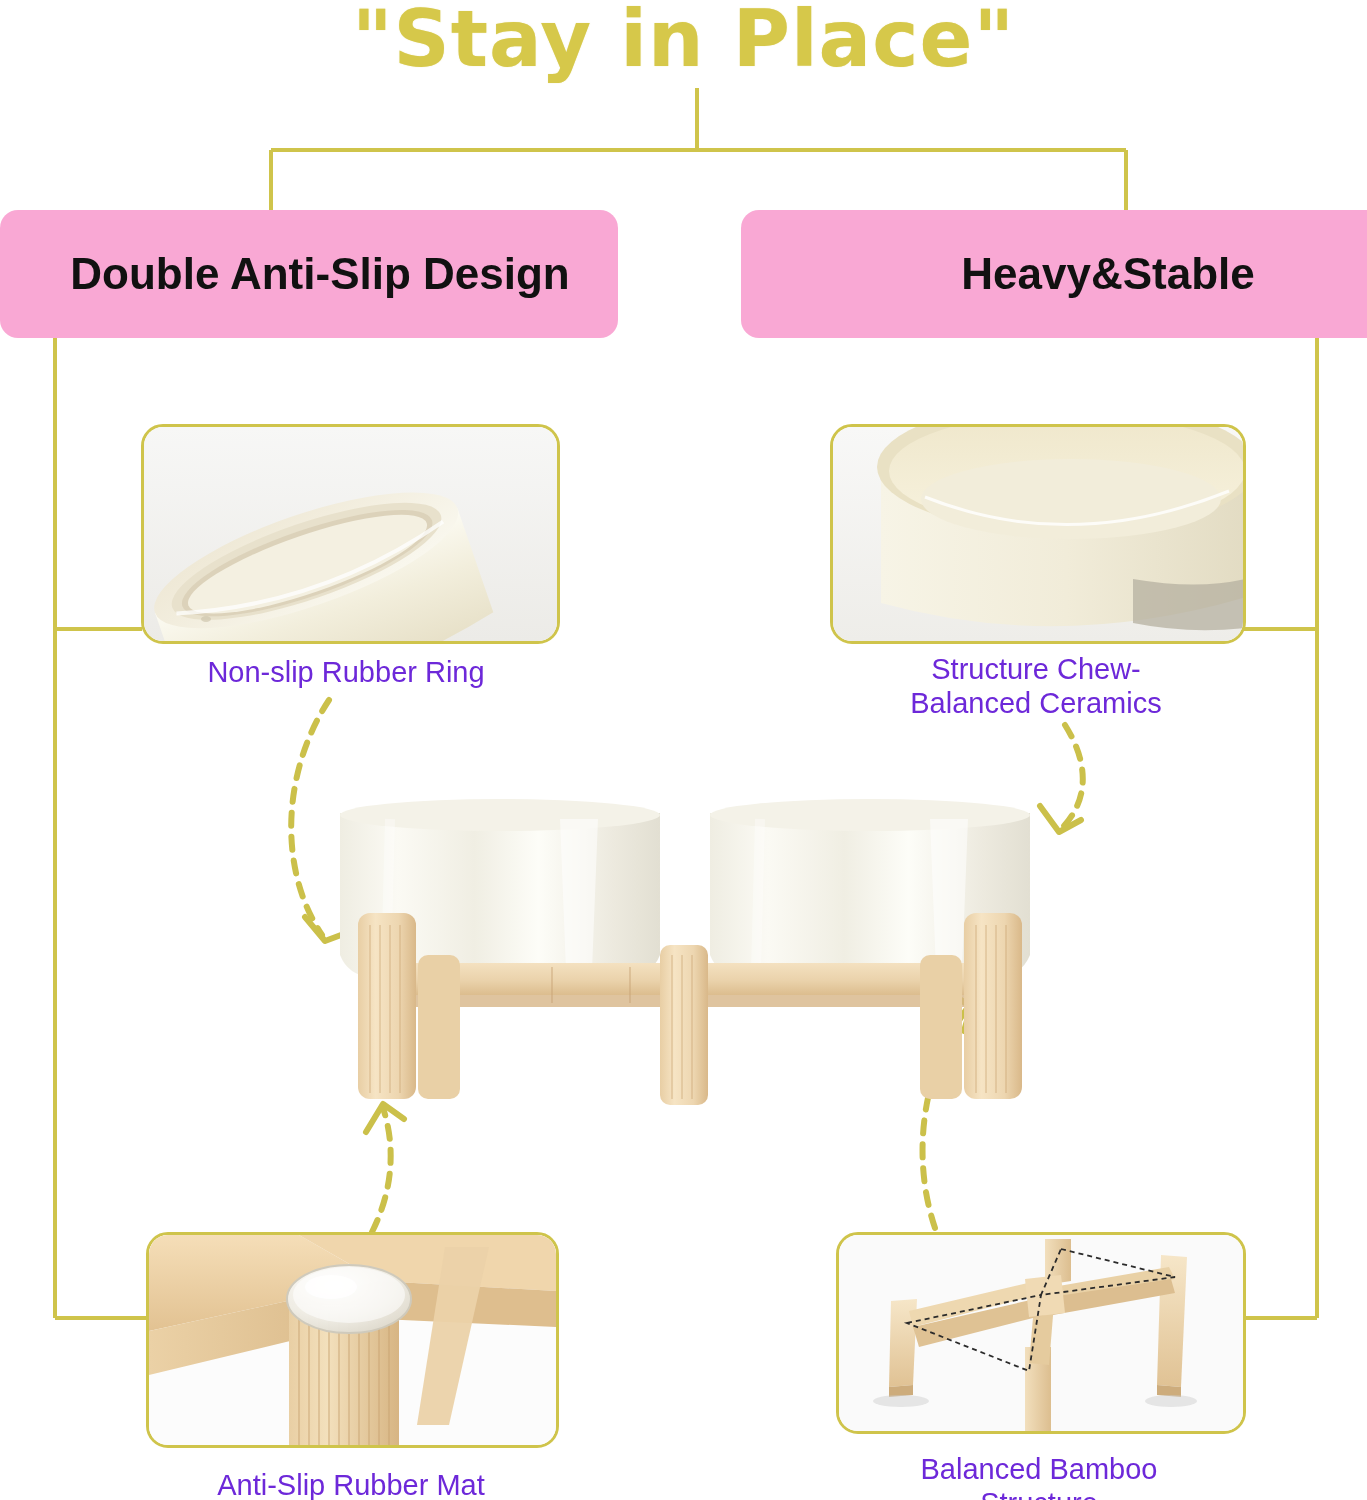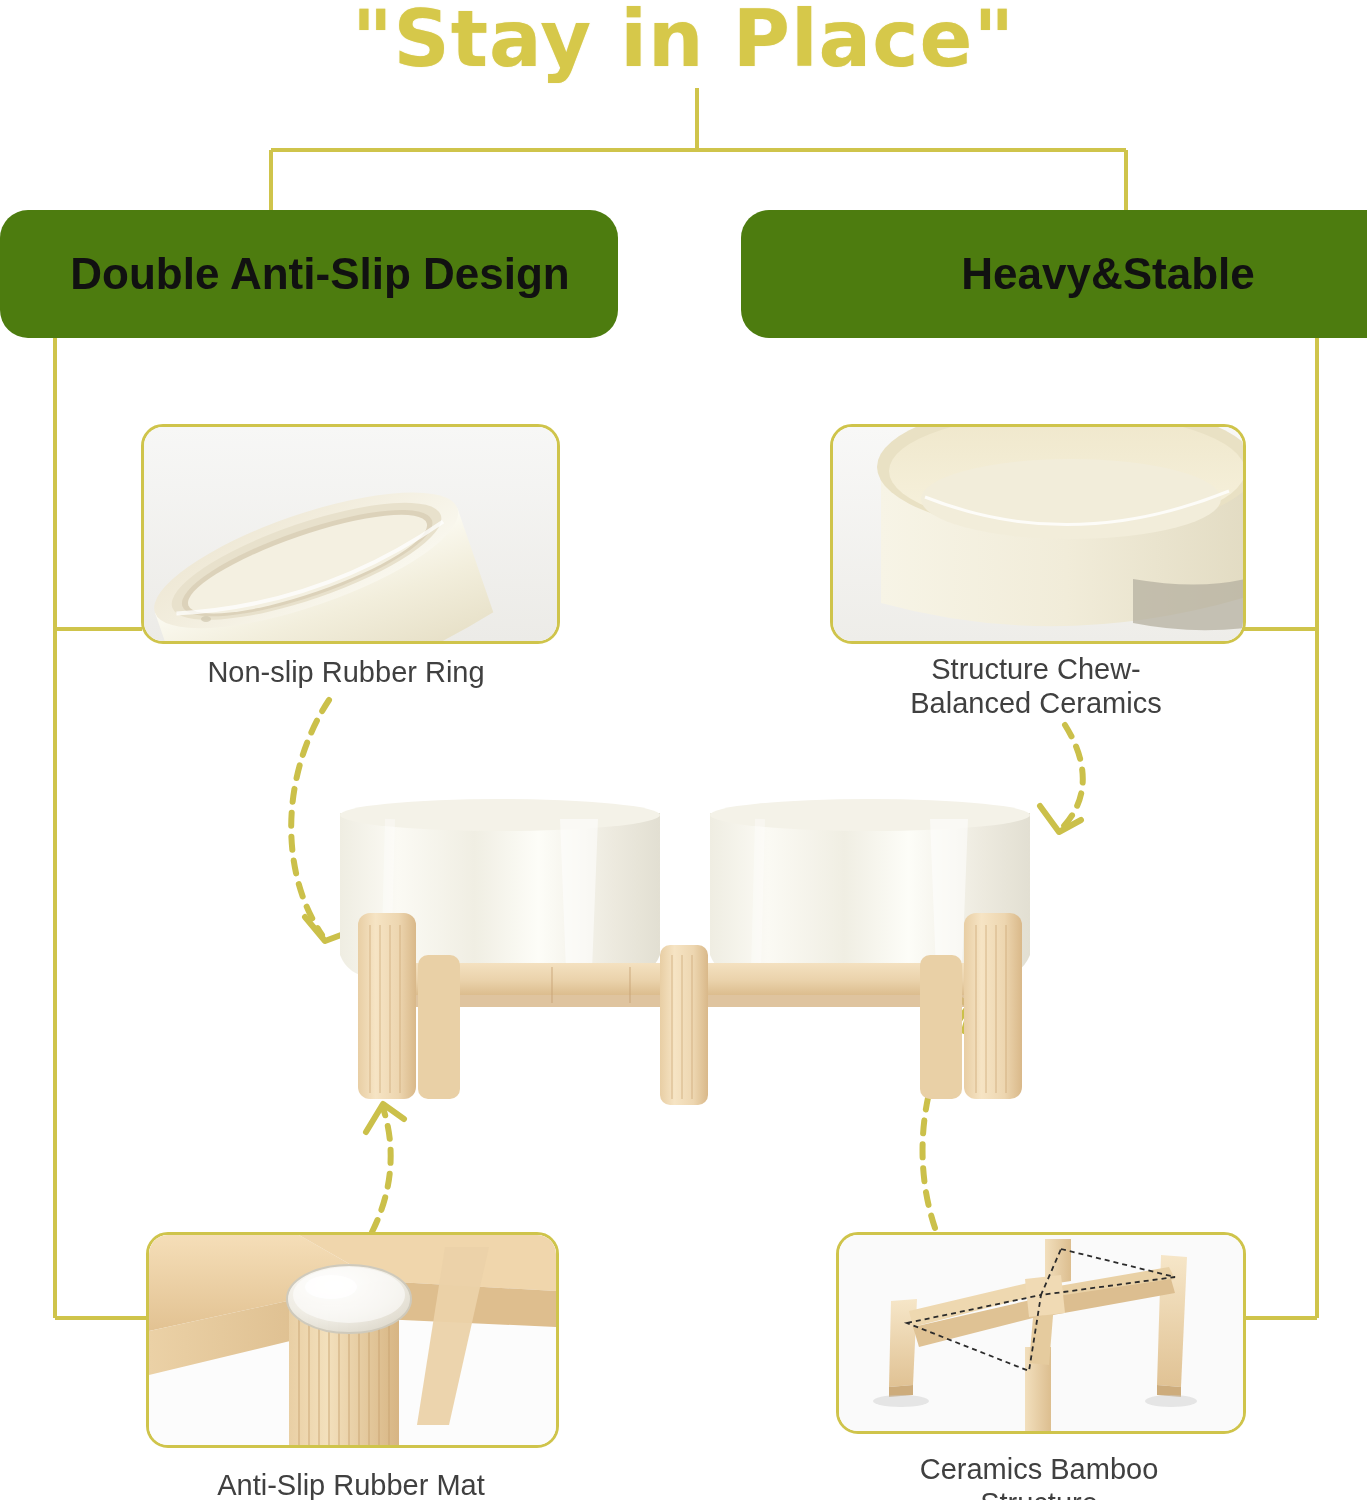--- a/index.html
+++ b/index.html
@@ -12,21 +12,21 @@
     font-size:78px;font-weight:bold;color:#D6C84A;letter-spacing:1px;
     font-family:"DejaVu Sans",sans-serif;
     text-shadow:0 0 1px rgba(214,200,74,.5);
   }
 
   
   #wires{position:absolute;left:0;top:0;width:1367px;height:1500px;}
 
   
   .pill{
-    position:absolute;background:#4d7c0f;border-radius:28px;
+    position:absolute;background:#f9a8d4;border-radius:18px;
     display:flex;align-items:center;justify-content:center;
     color:#111;font-weight:bold;font-family:"Liberation Sans",sans-serif;
   }
   #pill-left{left:0px;top:210px;width:618px;height:128px;font-size:44px;}
   #pill-left .ptext{padding-left:22px;}
   #pill-right{left:741px;top:210px;width:734px;height:128px;font-size:44px;}
 
   
   .frame{
     position:absolute;border:3px solid #CFC44B;border-radius:22px;
@@ -34,21 +34,21 @@
   }
   #frame-tl{left:141px;top:424px;width:413px;height:214px;}
   #frame-tr{left:830px;top:424px;width:410px;height:214px;}
   #frame-bl{left:146px;top:1232px;width:407px;height:210px;}
   #frame-br{left:836px;top:1232px;width:404px;height:196px;}
 
   .shot{position:absolute;left:0;top:0;width:100%;height:100%;}
 
   
   .cap{
-    position:absolute;text-align:center;color:#404040;
+    position:absolute;text-align:center;color:#6d28d9;
     font-size:29px;line-height:1.18;font-family:"Liberation Sans",sans-serif;
   }
   #cap-tl{left:131px;top:655px;width:430px;}
   #cap-tr{left:840px;top:652px;width:392px;}
   #cap-bl{left:136px;top:1468px;width:430px;}
   #cap-br{left:846px;top:1452px;width:386px;}
 
   
   #product{position:absolute;left:330px;top:795px;width:710px;height:310px;}
 </style>
@@ -252,21 +252,21 @@
     <g fill="none" stroke="#2b2b2b" stroke-width="1.8" stroke-dasharray="5 4">
       <polygon points="222,14 336,42 202,60"></polygon>
       <polygon points="68,88 202,60 190,136"></polygon>
     </g>
 
     <ellipse cx="62" cy="166" rx="28" ry="6" fill="#cfcfcf" opacity="0.5"></ellipse>
     <ellipse cx="332" cy="166" rx="26" ry="6" fill="#cfcfcf" opacity="0.5"></ellipse>
   </svg>
 </div>
 <div class="cap" id="cap-br">
-  <span>Ceramics Bamboo</span><br>
+  <span>Balanced Bamboo</span><br>
   <span>Structure</span>
 </div>
 
 <svg id="product" viewBox="0 0 710 310" preserveAspectRatio="none">
   <defs>
     <linearGradient id="bowlG" x1="0" y1="0" x2="1" y2="0">
       <stop offset="0" stop-color="#EFEDE2"></stop>
       <stop offset="0.18" stop-color="#FBFAF4"></stop>
       <stop offset="0.42" stop-color="#F0EEE3"></stop>
       <stop offset="0.62" stop-color="#FDFDF8"></stop>

